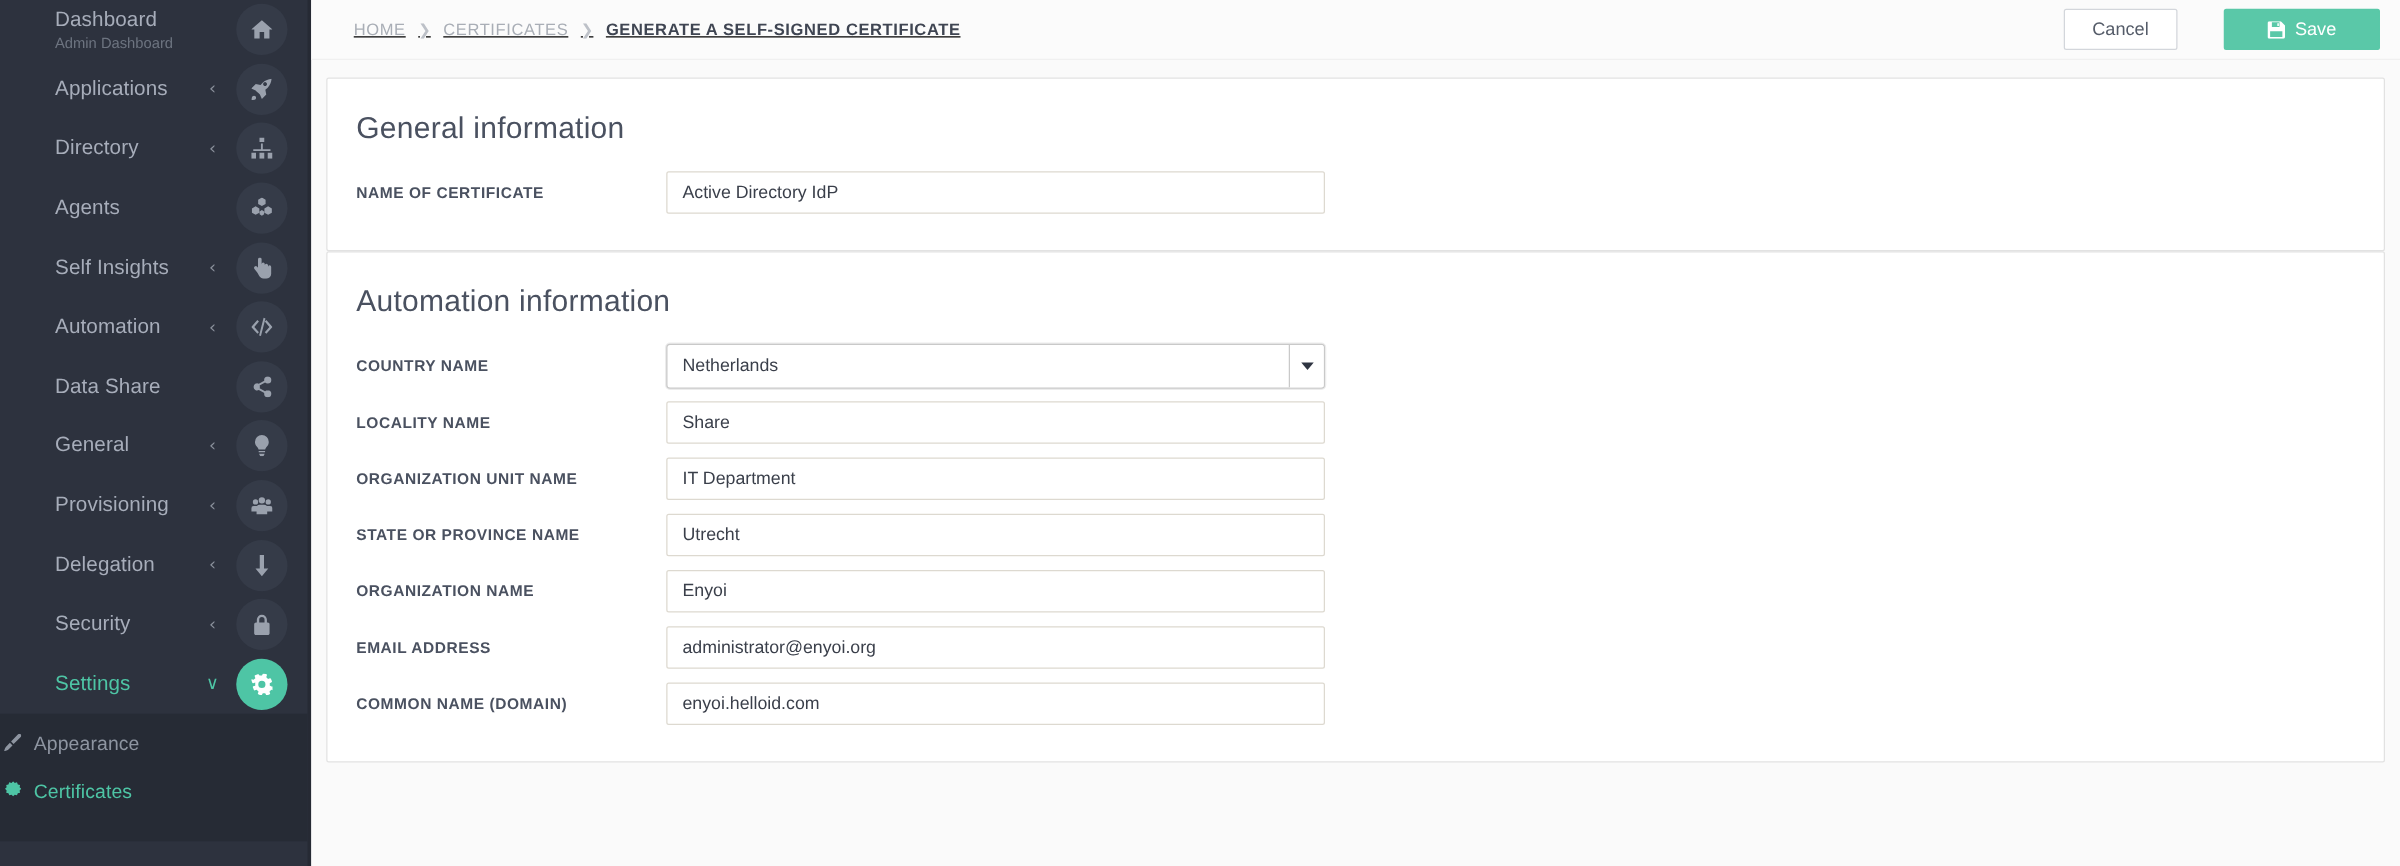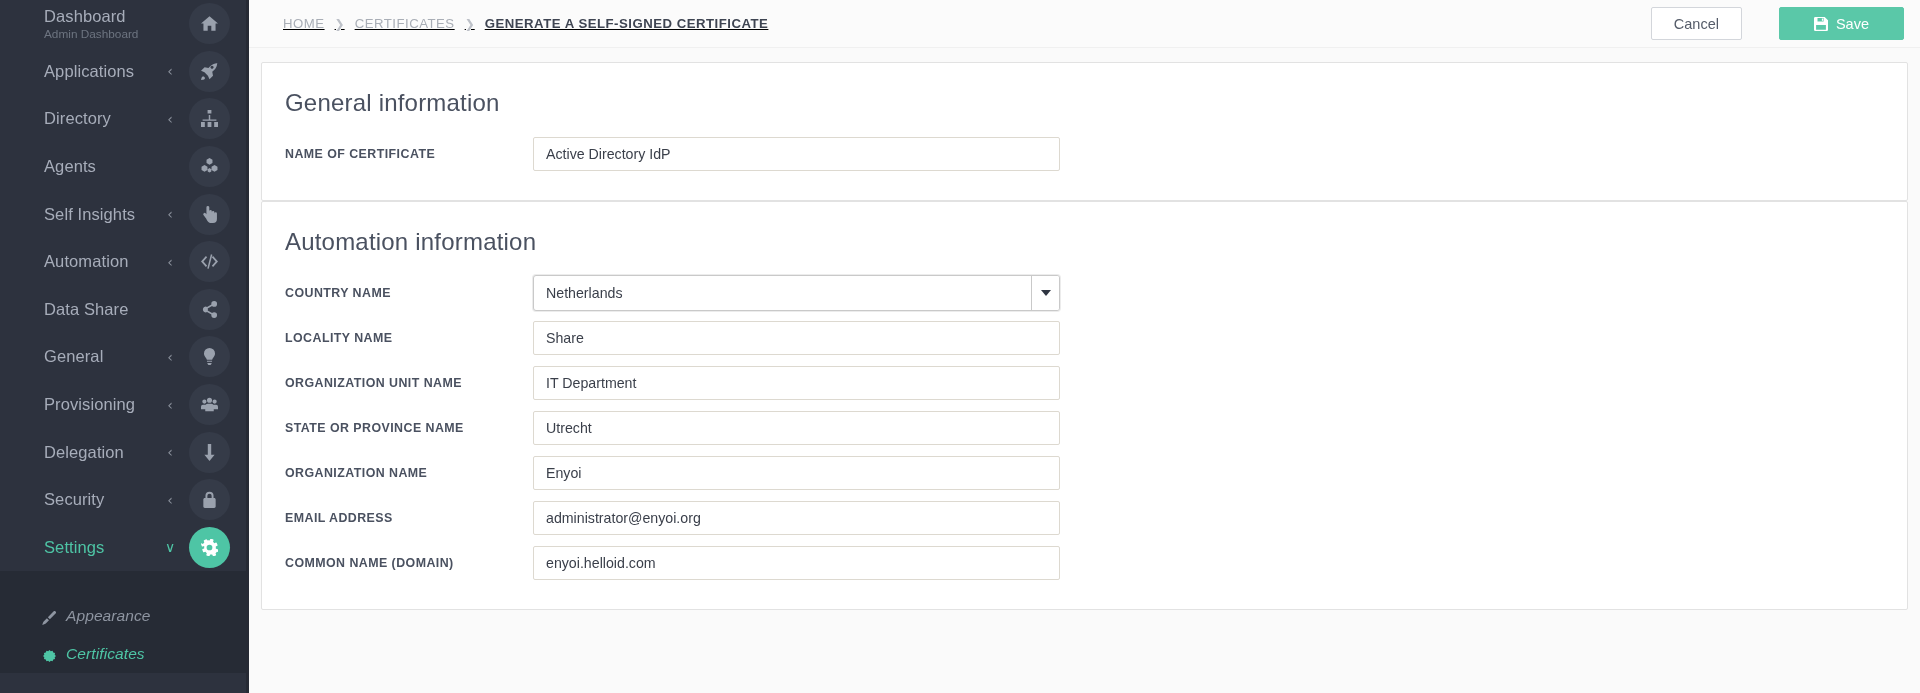--- a/index.html
+++ b/index.html
@@ -82,28 +82,26 @@
   .nav-item.active .nav-bubble { background: #4ec5a5; }
   .nav-item.active .nav-bubble svg { fill: #ffffff; }
 
   
   #submenu {
     background: #262b35;
     padding: 16px 0 10px 0;
   }
   .sub-item {
     display: flex;
-    align-items: flex-end;
+    align-items: flex-start;
     height: 38px;
-    padding-left: 39px;
     cursor: pointer;
     font-size: 15.5px;
     color: #8e95a1;
     letter-spacing: 0.1px;
-    font-style: italic;
   }
   .sub-item .sub-ico {
     width: 20px;
     margin-right: 7px;
     display: inline-flex;
     align-items: center;
     justify-content: center;
   }
   .sub-item .sub-ico svg { display: block; }
   .sub-item.active { color: #4ec5a5; }

